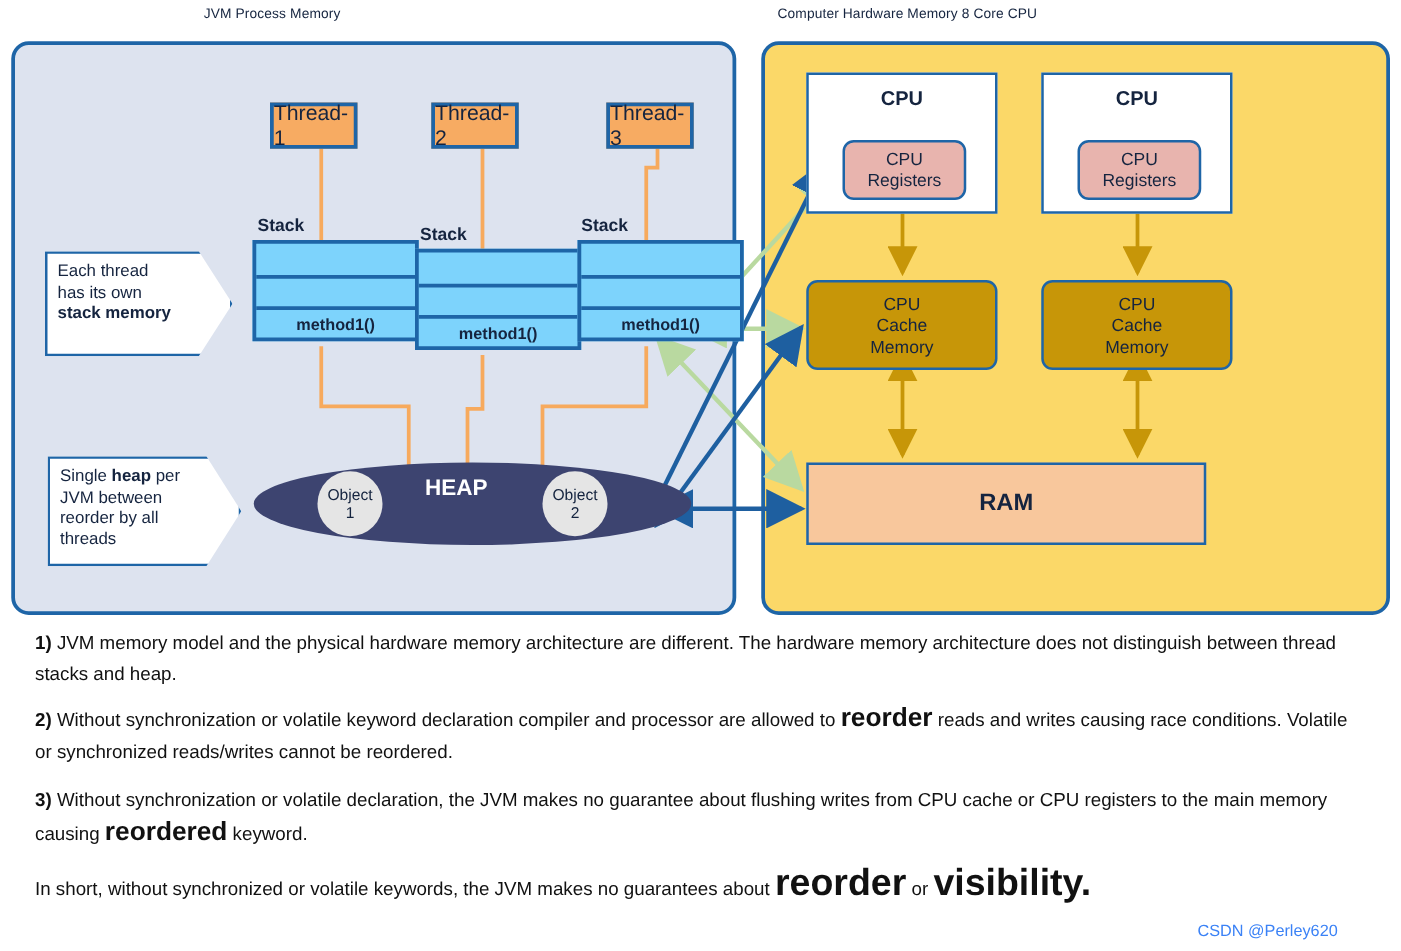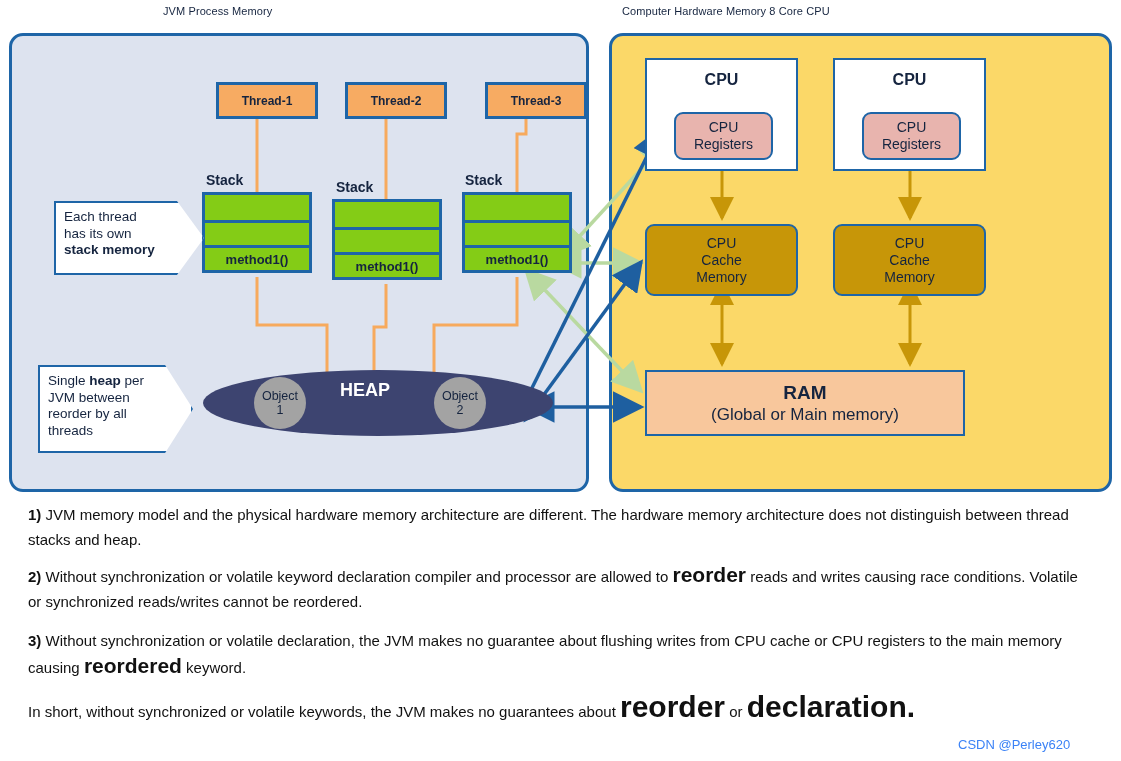--- a/index.html
+++ b/index.html
@@ -39,45 +39,45 @@
     background: #dde3ef;
   }
   #panel-hw {
     left: 609px; top: 33px; width: 503px; height: 459px;
     background: #fbd868;
   }
 
   
   .thread-box {
     position: absolute;
-    width: 102px; height: 37px;
+    width: 70px; height: 37px;
     background: #f7ab62;
     border: 3px solid #1e65a7;
     box-sizing: border-box;
     display: flex; align-items: center; justify-content: center;
-    font-weight: bold; font-size: 12px; color: #15243f;
+    font-weight: normal; font-size: 17px; color: #15243f;
   }
   #thread-1 { left: 216px; top: 82px; }
   #thread-2 { left: 345px; top: 82px; }
   #thread-3 { left: 485px; top: 82px; }
 
   
   .stack-label {
     position: absolute;
     font-weight: bold; font-size: 14px; color: #15243f;
   }
   #stack-label-1 { left: 206px; top: 172px; }
   #stack-label-2 { left: 336px; top: 179px; }
   #stack-label-3 { left: 465px; top: 172px; }
 
   
   .stack-box {
     position: absolute;
-    width: 110px;
-    background: #84cc16;
+    width: 133px;
+    background: #7dd3fc;
     border: 3px solid #1e65a7;
     box-sizing: border-box;
   }
   .stack-cell {
     height: 25px;
     box-sizing: border-box;
     display: flex; align-items: center; justify-content: center;
     font-weight: bold; font-size: 13px; color: #15243f;
   }
   .stack-cell + .stack-cell { border-top: 3px solid #1e65a7; }
@@ -90,40 +90,40 @@
     position: absolute;
     background: #ffffff;
     border: 2px solid #1e65a7;
     box-sizing: border-box;
     padding: 6px 22px 6px 8px;
     font-size: 13.5px;
     line-height: 16.5px;
     color: #15243f;
     clip-path: polygon(0 0, 82% 0, 100% 50%, 82% 100%, 0 100%);
   }
-  #callout-stack { left: 54px; top: 201px; width: 150px; height: 74px; }
+  #callout-stack { left: 36px; top: 201px; width: 150px; height: 84px; }
   #callout-heap  { left: 38px; top: 365px; width: 155px; height: 88px; }
   .callout b { font-weight: bold; }
 
   
   #heap-ellipse {
     position: absolute;
     left: 203px; top: 370px; width: 350px; height: 66px;
     background: #3d4470;
     border-radius: 50%;
   }
   #heap-label {
     position: absolute;
     left: 340px; top: 380px;
     font-weight: bold; font-size: 18px; color: #ffffff;
   }
   .heap-object {
     position: absolute;
     width: 52px; height: 52px;
-    background: #a3a3a3;
+    background: #e5e5e5;
     border-radius: 50%;
     display: flex; flex-direction: column;
     align-items: center; justify-content: center;
     font-size: 12.5px; line-height: 14px; color: #15243f;
   }
   #object-1 { left: 254px; top: 377px; }
   #object-2 { left: 434px; top: 377px; }
 
   
   .cpu-box {
@@ -347,32 +347,31 @@
   <span>Memory</span>
 </div>
 <div class="cache-box" id="cache-2">
   <span>CPU</span>
   <span>Cache</span>
   <span>Memory</span>
 </div>
 
 <div id="ram-box">
   <div id="ram-title">RAM</div>
-  <div id="ram-sub">(Global or Main memory)</div>
 </div>
 
 <div class="note" id="note-1">
   <b>1)</b><span> JVM memory model and the physical hardware memory architecture are different. The hardware memory architecture does not distinguish between thread stacks and heap.</span>
 </div>
 
 <div class="note" id="note-2">
   <b>2)</b><span> Without synchronization or volatile keyword declaration compiler and processor are allowed to </span><span class="kw-mid">reorder</span><span> reads and writes causing race conditions. Volatile or synchronized reads/writes cannot be reordered.</span>
 </div>
 
 <div class="note" id="note-3">
   <b>3)</b><span> Without synchronization or volatile declaration, the JVM makes no guarantee about flushing writes from CPU cache or CPU registers to the main memory causing </span><span class="kw-mid">reordered</span><span> keyword.</span>
 </div>
 
 <div class="note" id="note-4">
-  <span>In short, without synchronized or volatile keywords, the JVM makes no guarantees about </span><span class="kw-big">reorder</span><span> or </span><span class="kw-big">declaration.</span>
+  <span>In short, without synchronized or volatile keywords, the JVM makes no guarantees about </span><span class="kw-big">reorder</span><span> or </span><span class="kw-big">visibility.</span>
 </div>
 
 <div id="watermark">CSDN @Perley620</div>
 
 </body></html>

